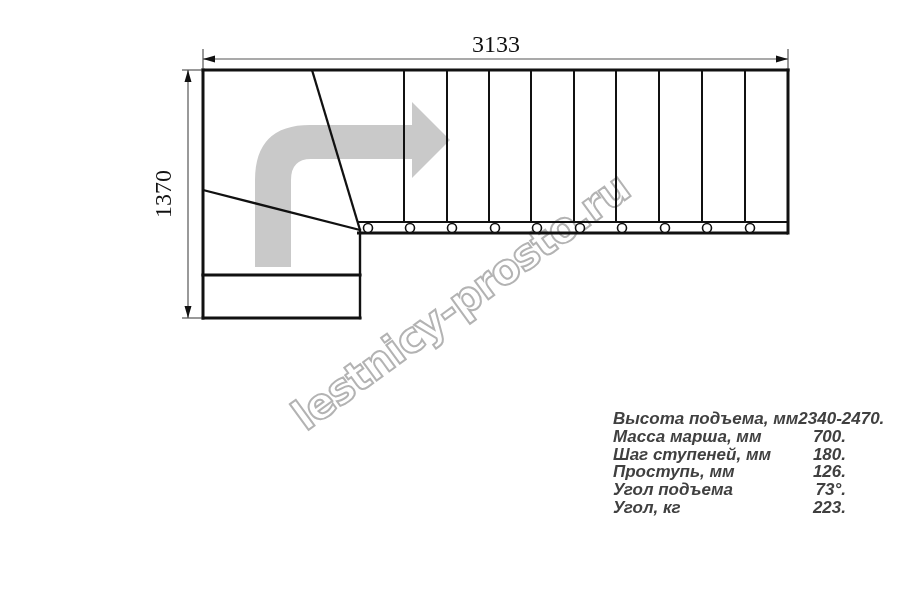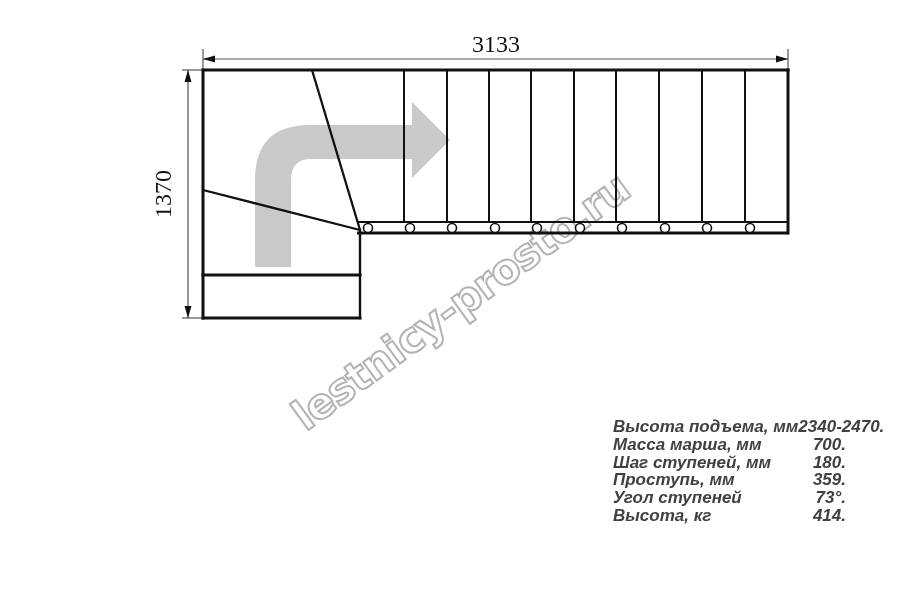--- a/index.html
+++ b/index.html
@@ -62,21 +62,20 @@
   .spec-row {
     display: flex;
     justify-content: space-between;
     align-items: baseline;
     height: 17.8px;
     line-height: 17.8px;
     white-space: nowrap;
   }
   .spec-row .val {
     text-align: left;
-    margin-top: 8px;
   }
 </style>
 </head>
 <body>
 
 <div id="stage">
 
   <div class="watermark">lestnicy-prosto.ru</div>
 
   <svg class="drawing" width="900" height="600" viewBox="0 0 900 600">
@@ -155,25 +154,25 @@
     <div class="spec-row">
       <span class="lbl">Масса марша, мм</span>
       <span class="val">700.</span>
     </div>
     <div class="spec-row">
       <span class="lbl">Шаг ступеней, мм</span>
       <span class="val">180.</span>
     </div>
     <div class="spec-row">
       <span class="lbl">Проступь, мм</span>
-      <span class="val">359.</span>
+      <span class="val">126.</span>
     </div>
     <div class="spec-row">
-      <span class="lbl">Угол ступеней</span>
+      <span class="lbl">Угол подъема</span>
       <span class="val">73°.</span>
     </div>
     <div class="spec-row">
-      <span class="lbl">Высота, кг</span>
-      <span class="val">414.</span>
+      <span class="lbl">Угол, кг</span>
+      <span class="val">223.</span>
     </div>
   </div>
 
 </div>
 
 </body></html>

